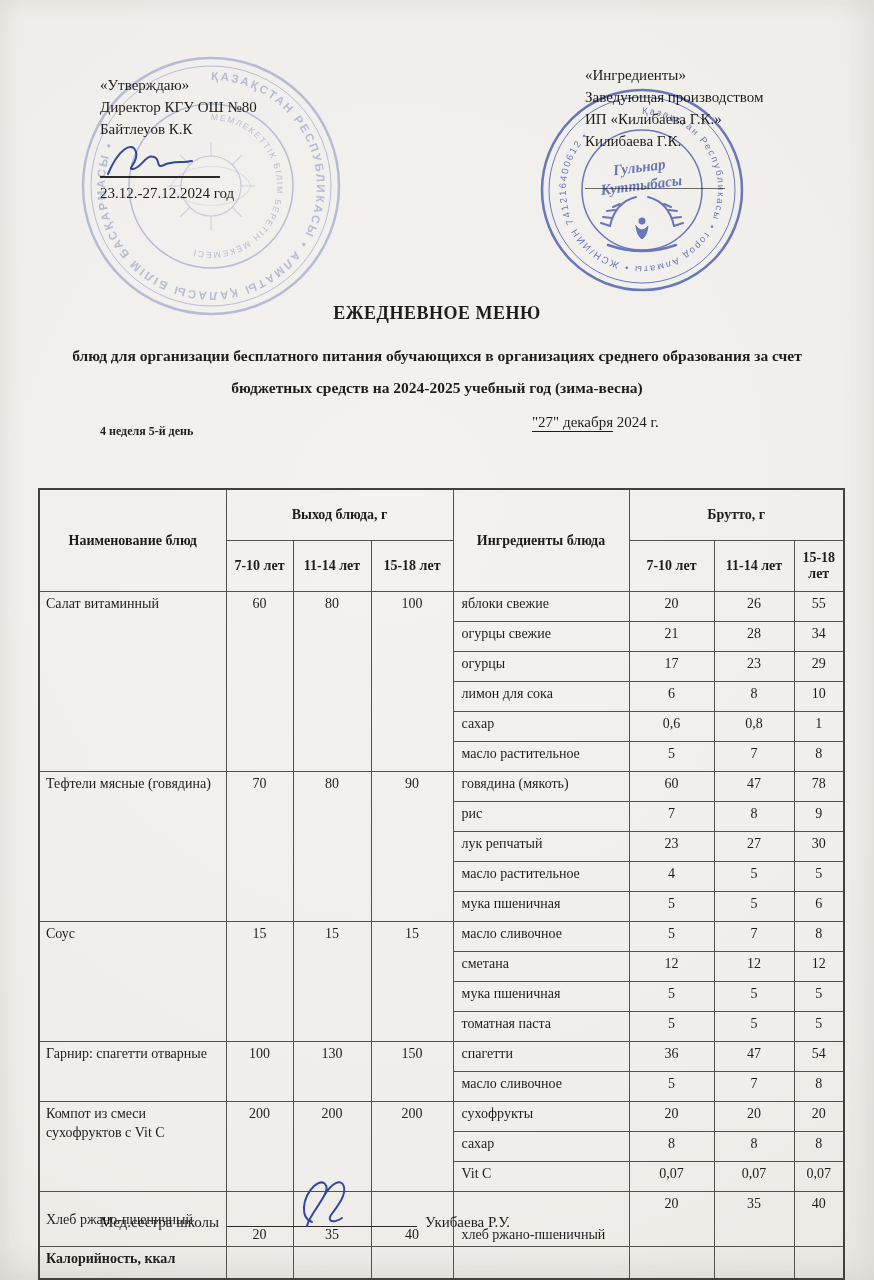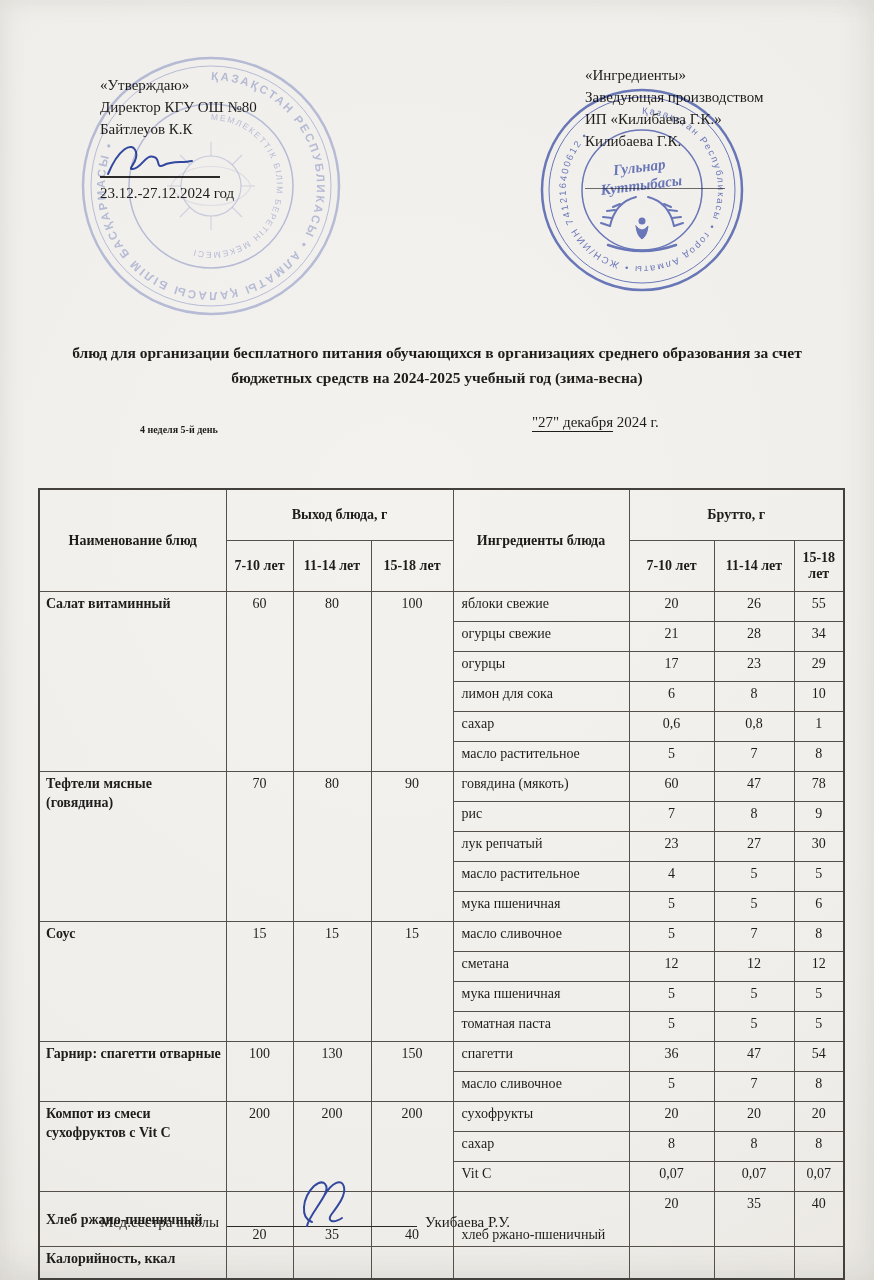--- a/index.html
+++ b/index.html
@@ -12,31 +12,31 @@
   }
   .abs{position:absolute;}
   
   .sig-block{font-size:15px; line-height:22px; z-index:2;}
   .approve-sig-area{position:relative; width:120px; height:36px; border-bottom:2px solid #2b2a28;}
   .approve-sig-area svg{position:absolute; left:4px; bottom:-8px;}
   .agree-sig-area{position:relative; width:140px; height:30px; border-bottom:1.5px solid #6a6a6a; margin-top:6px;}
   .stamp{z-index:3; mix-blend-mode:multiply; pointer-events:none;}
   
   .doc-title{top:303px; left:0; width:100%; text-align:center; font-size:18px; font-weight:bold; letter-spacing:.5px;}
-  .doc-subtitle{top:340px; left:67px; width:740px; text-align:center; font-size:15.5px; font-weight:bold; line-height:25px;}
-  .week-day{top:424px; left:100px; font-size:10px; font-weight:bold;margin-left:40px;}
+  .doc-subtitle{top:340px; left:67px; width:740px; text-align:center; font-size:15.5px; font-weight:bold; line-height:32px;}
+  .week-day{top:424px; left:100px; font-size:12px; font-weight:bold;}
   .date-line{top:414px; left:532px; font-size:15px;}
   .date-underlined{border-bottom:1.5px solid #1e1d1b; padding-bottom:1px;}
   
   table.menu{border-collapse:collapse; table-layout:fixed; width:805px; background:transparent;}
   .menu th,.menu td{border:1.5px solid #55504a; vertical-align:top; overflow:hidden;}
   .menu{border:2px solid #44403b;}
   .menu th{font-size:14px; font-weight:bold; text-align:center; vertical-align:middle; padding:2px 3px;}
   .menu td{font-size:14px; padding:2px 4px; height:25px; line-height:19px;}
-  .c-name{padding-left:6px !important;font-weight:bold;}
+  .c-name{padding-left:6px !important;}
   .c-ing{padding-left:8px !important;}
   .c-num{text-align:center;}
   .row-tall td{height:50px;}
   .v-bottom{vertical-align:bottom !important;}
   .v-top{vertical-align:top !important;}
   .bold{font-weight:bold;}
   
   .footer-row{top:1212px; left:100px; font-size:15px; z-index:2;}
   .footer-line{display:inline-block; width:190px; border-bottom:1.5px solid #2b2a28; position:relative; height:14px; margin:0 8px;}
   .footer-line svg{position:absolute; left:55px; bottom:-6px;}
@@ -111,20 +111,21 @@
       <path d="M78,146 C82,128 92,120 104,117"></path>
       <path d="M78,146 l-9,-3 M80,138 l-9,-1 M83,130 l-8,1 M88,124 l-7,3"></path>
       <path d="M142,146 C138,128 128,120 116,117"></path>
       <path d="M142,146 l9,-3 M140,138 l9,-1 M137,130 l8,1 M132,124 l7,3"></path>
       <path d="M104,146 q6,8 12,0 q-1,10 -6,13 q-5,-3 -6,-13 z" fill="#4a5db8" stroke-width="1"></path>
       <circle cx="110" cy="141" r="3.5" fill="#4a5db8" stroke="none"></circle>
       <path d="M76,165 q34,12 68,0" stroke-width="2.5"></path>
     </g>
   </svg>
 
+  <div class="abs doc-title">ЕЖЕДНЕВНОЕ МЕНЮ</div>
   <div class="abs doc-subtitle">блюд для организации бесплатного питания обучающихся в организациях среднего образования за счет бюджетных средств на 2024-2025 учебный год (зима-весна)</div>
 
   <div class="abs week-day">4 неделя 5-й день</div>
   <div class="abs date-line">
     <span class="date-underlined">"27" декабря</span>
     <span>2024 г.</span>
   </div>
 
   <table class="menu abs" style="left:38px; top:488px;">
     <colgroup>

